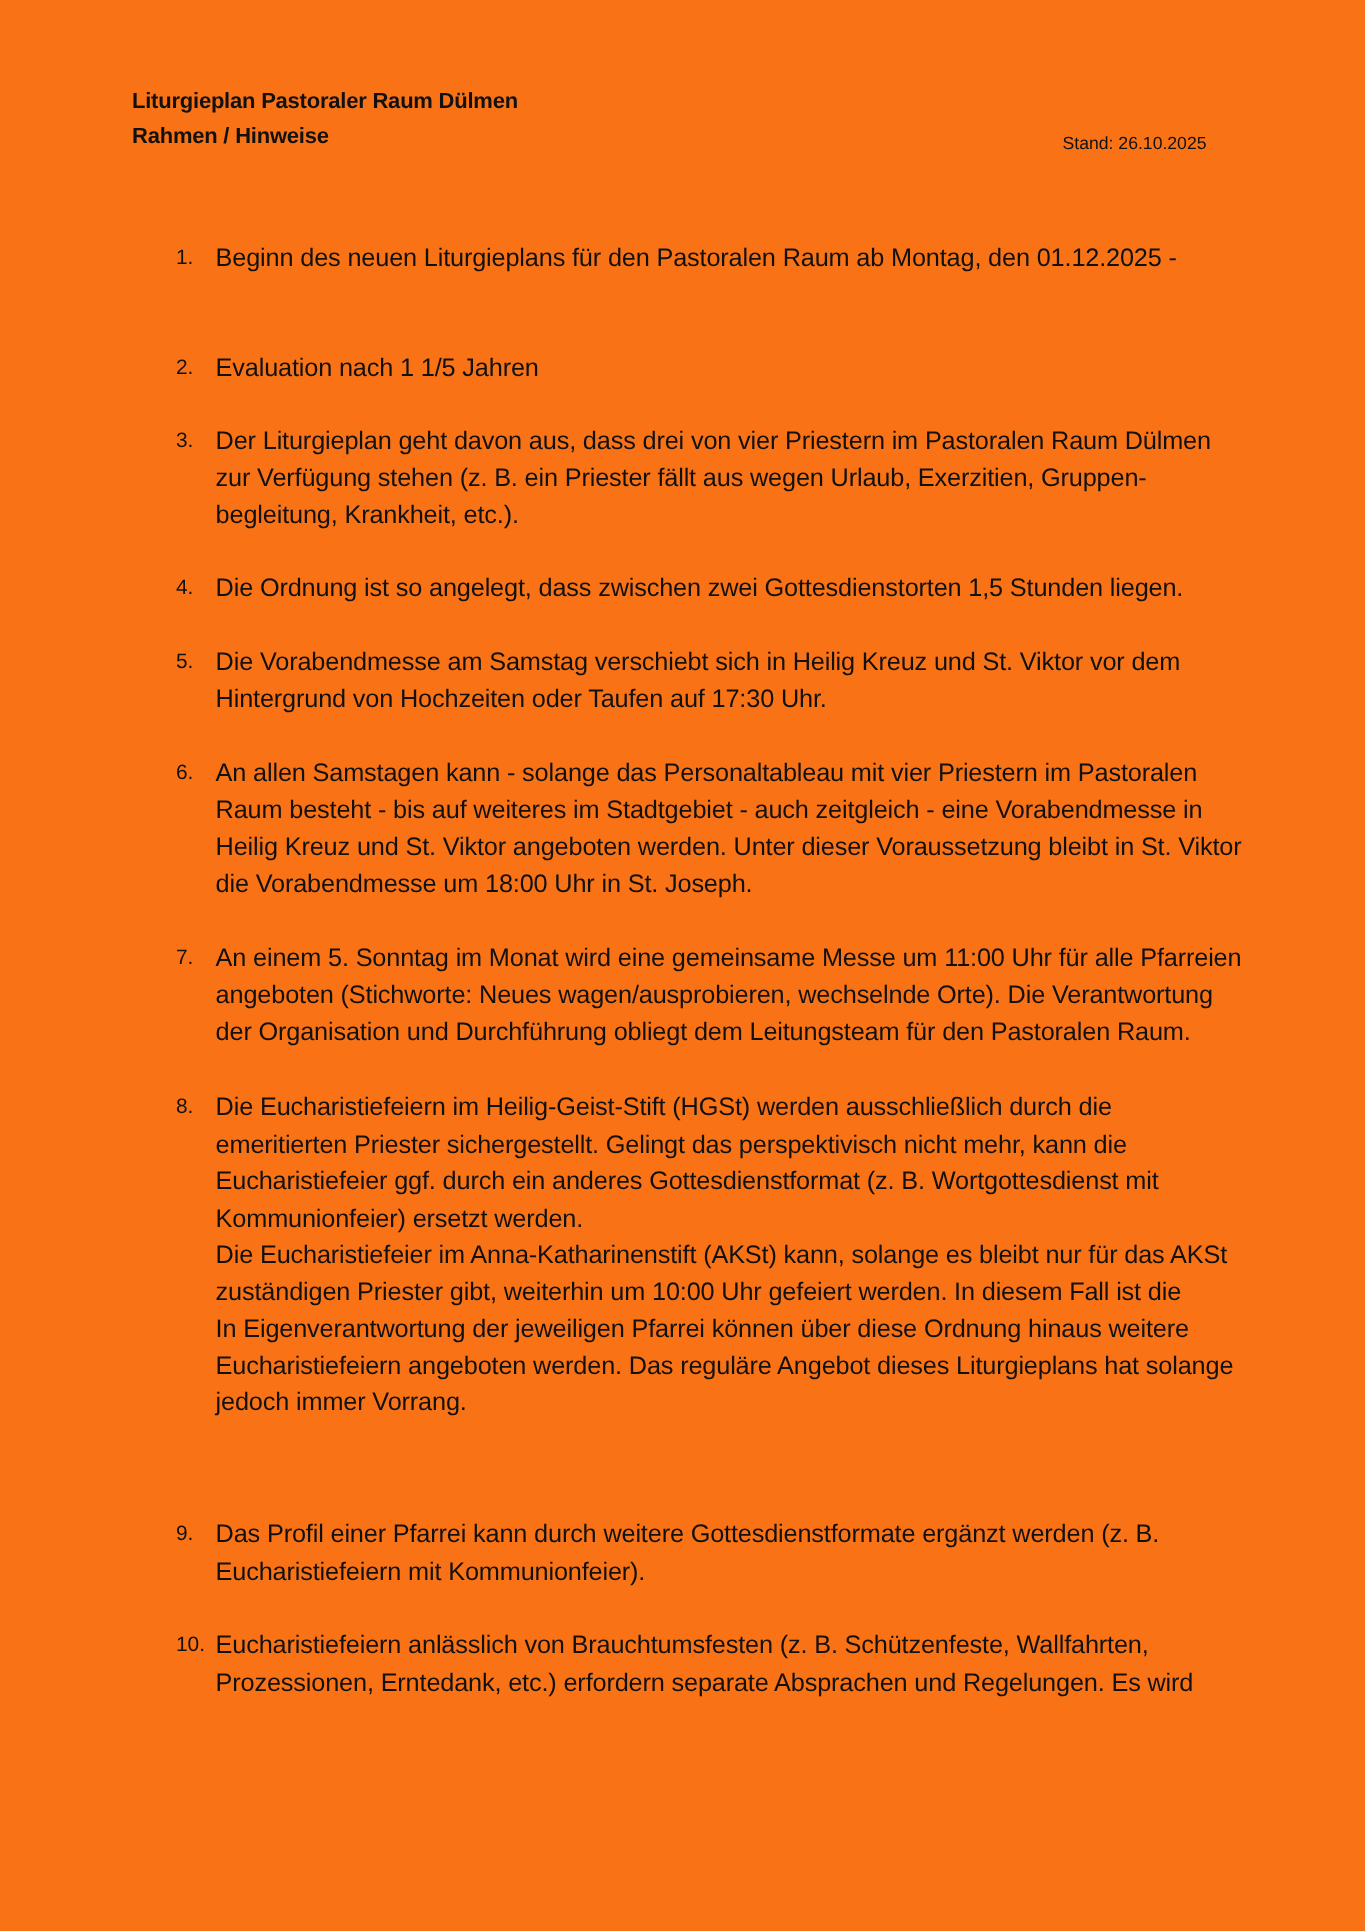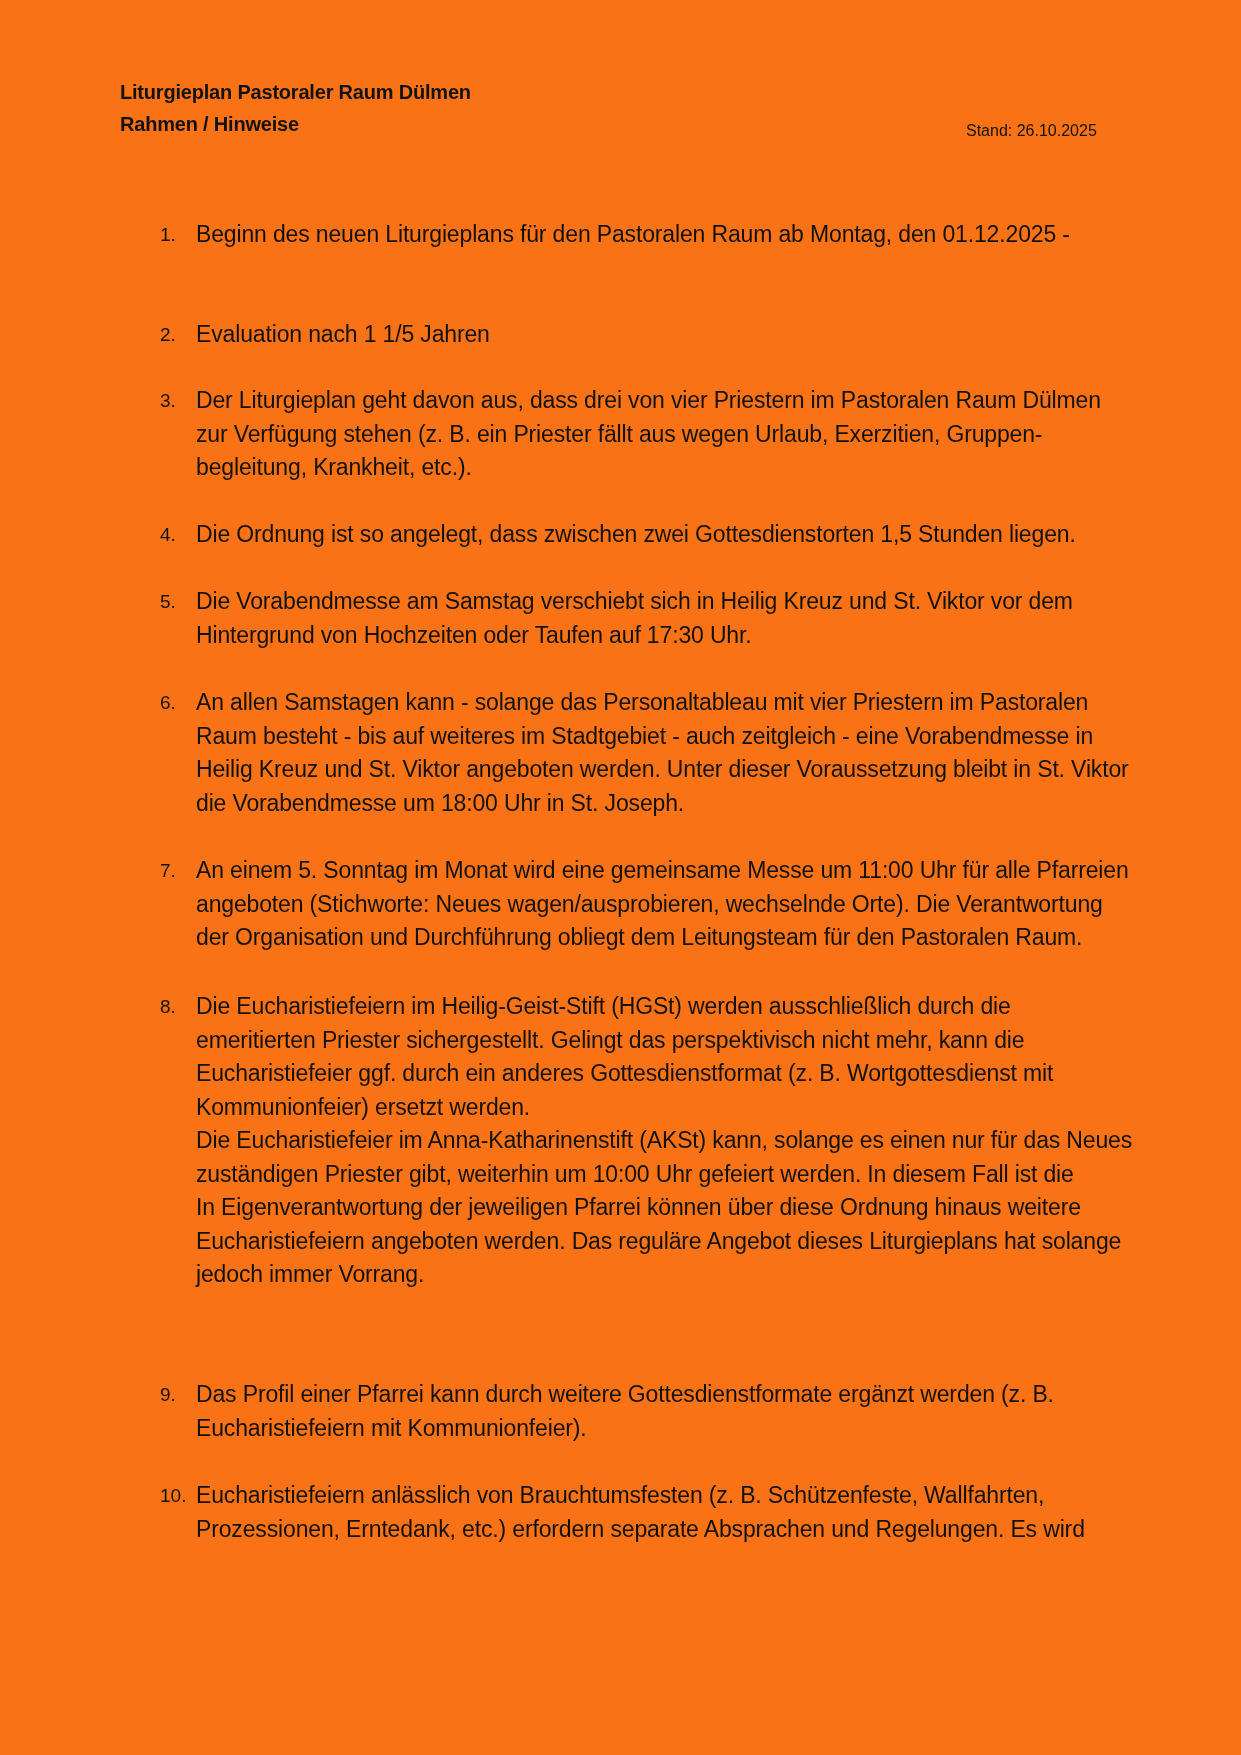--- a/index.html
+++ b/index.html
@@ -151,21 +151,21 @@
       </div>
     </div>
 
     <div class="item" style="top:990px;">
       <span class="item-number">8.</span>
       <div class="item-lines">
         <div class="line">Die Eucharistiefeiern  im Heilig-Geist-Stift (HGSt) werden ausschließlich  durch  die</div>
         <div class="line">emeritierten Priester sichergestellt. Gelingt das perspektivisch  nicht mehr, kann die</div>
         <div class="line">Eucharistiefeier ggf. durch ein anderes Gottesdienstformat  (z. B. Wortgottesdienst  mit</div>
         <div class="line">Kommunionfeier)  ersetzt werden.</div>
-        <div class="line">Die Eucharistiefeier im Anna-Katharinenstift  (AKSt) kann,  solange  es einen nur für das Neues</div>
+        <div class="line">Die Eucharistiefeier im Anna-Katharinenstift  (AKSt) kann,  solange  es bleibt nur für das AKSt</div>
         <div class="line">zuständigen  Priester gibt, weiterhin um 10:00 Uhr gefeiert werden.  In diesem  Fall ist die</div>
         <div class="line">In Eigenverantwortung  der jeweiligen Pfarrei können über diese Ordnung  hinaus weitere</div>
         <div class="line">Eucharistiefeiern angeboten  werden.  Das reguläre  Angebot dieses Liturgieplans  hat solange</div>
         <div class="line">jedoch immer Vorrang.</div>
       </div>
     </div>
 
     <div class="item" style="top:1378px;">
       <span class="item-number">9.</span>
       <div class="item-lines">

